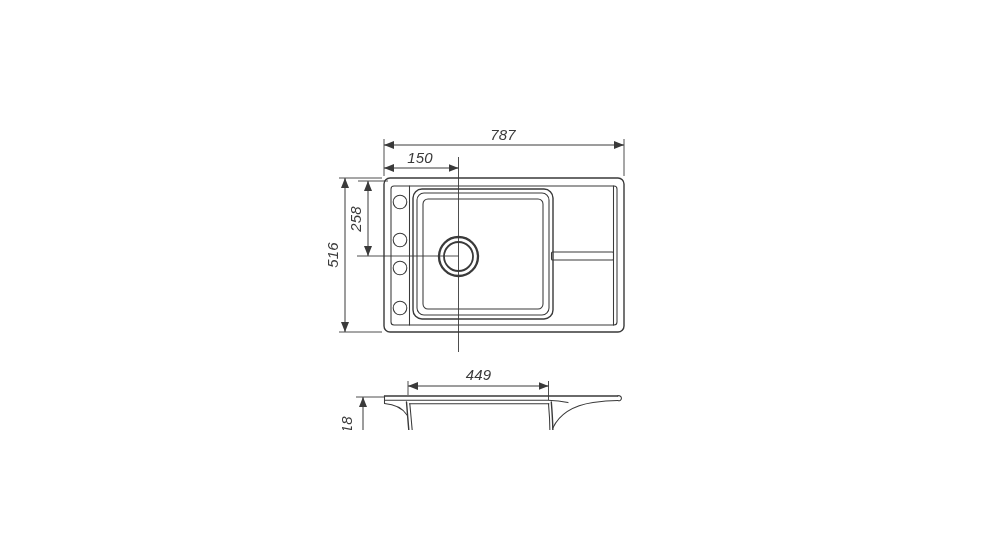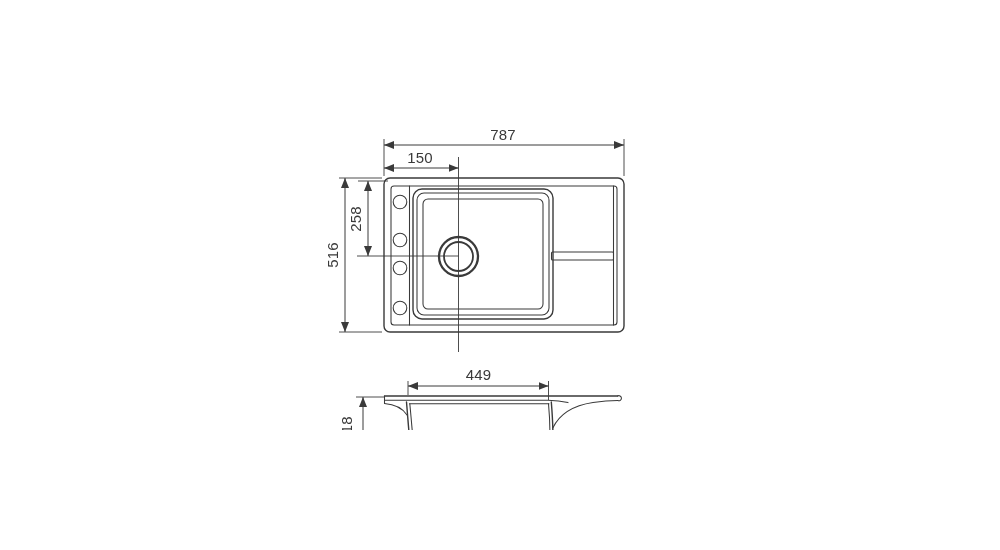--- a/index.html
+++ b/index.html
@@ -1,17 +1,17 @@
 <!DOCTYPE html>
 <html style="--line: #3a3a3a;"><head>
 <meta charset="utf-8">
 <style>
   html,body{margin:0;padding:0;background:#ffffff;}
   .canvas{position:relative;width:1000px;height:430px;background:#ffffff;overflow:hidden;
-          font-family:"Liberation Sans", sans-serif;}
+          font-family:"Liberation Sans", sans-serif;font-style:italic;}
   svg{display:block;}
   .ln-heavy{stroke:var(--line,#3a3a3a);stroke-width:1.4;fill:none;stroke-linecap:round;stroke-linejoin:round;}
   .ln{stroke:var(--line,#3a3a3a);stroke-width:1.05;fill:none;stroke-linecap:round;stroke-linejoin:round;}
   .ln-thin{stroke:var(--line,#3a3a3a);stroke-width:0.9;fill:none;stroke-linecap:butt;}
   .drain-o{stroke:var(--line,#3a3a3a);stroke-width:2.3;fill:none;}
   .drain-i{stroke:var(--line,#3a3a3a);stroke-width:1.8;fill:none;}
   .dim{stroke:var(--line,#3a3a3a);stroke-width:1;fill:none;}
   .dim-txt{font-family:"Liberation Sans", sans-serif;font-size:15px;fill:var(--line,#3a3a3a);
            text-anchor:middle;letter-spacing:0.2px;}
 </style>

